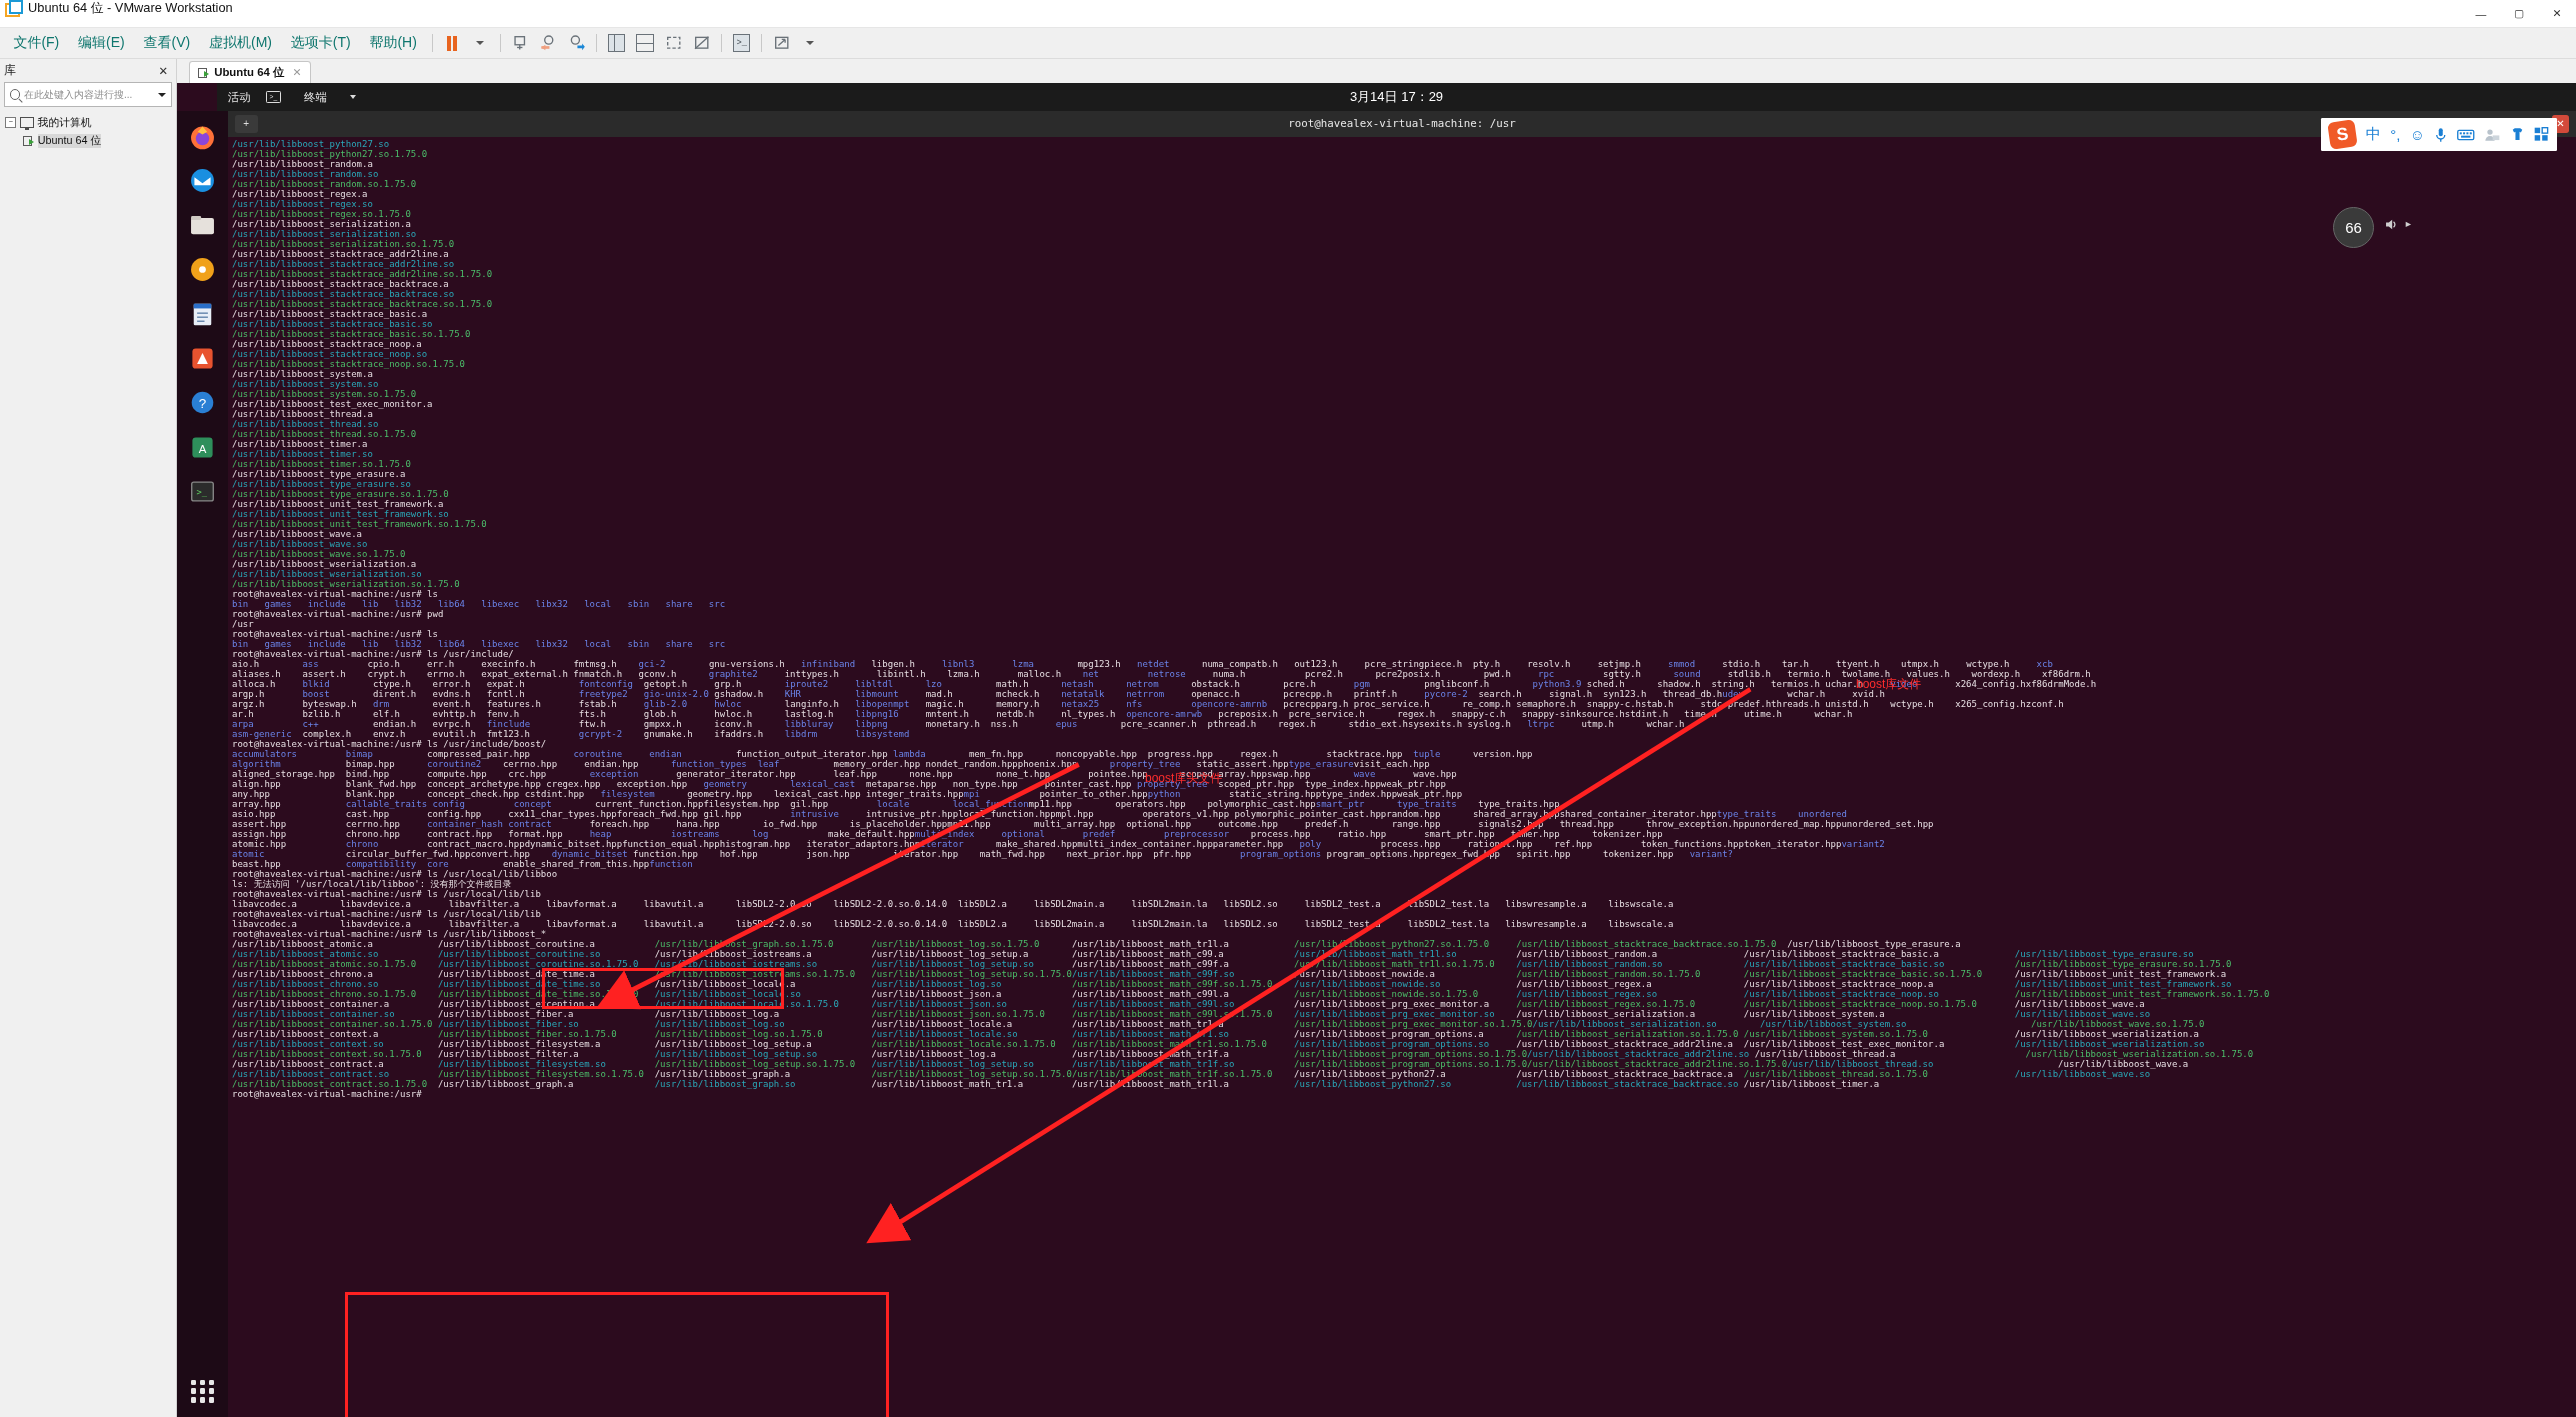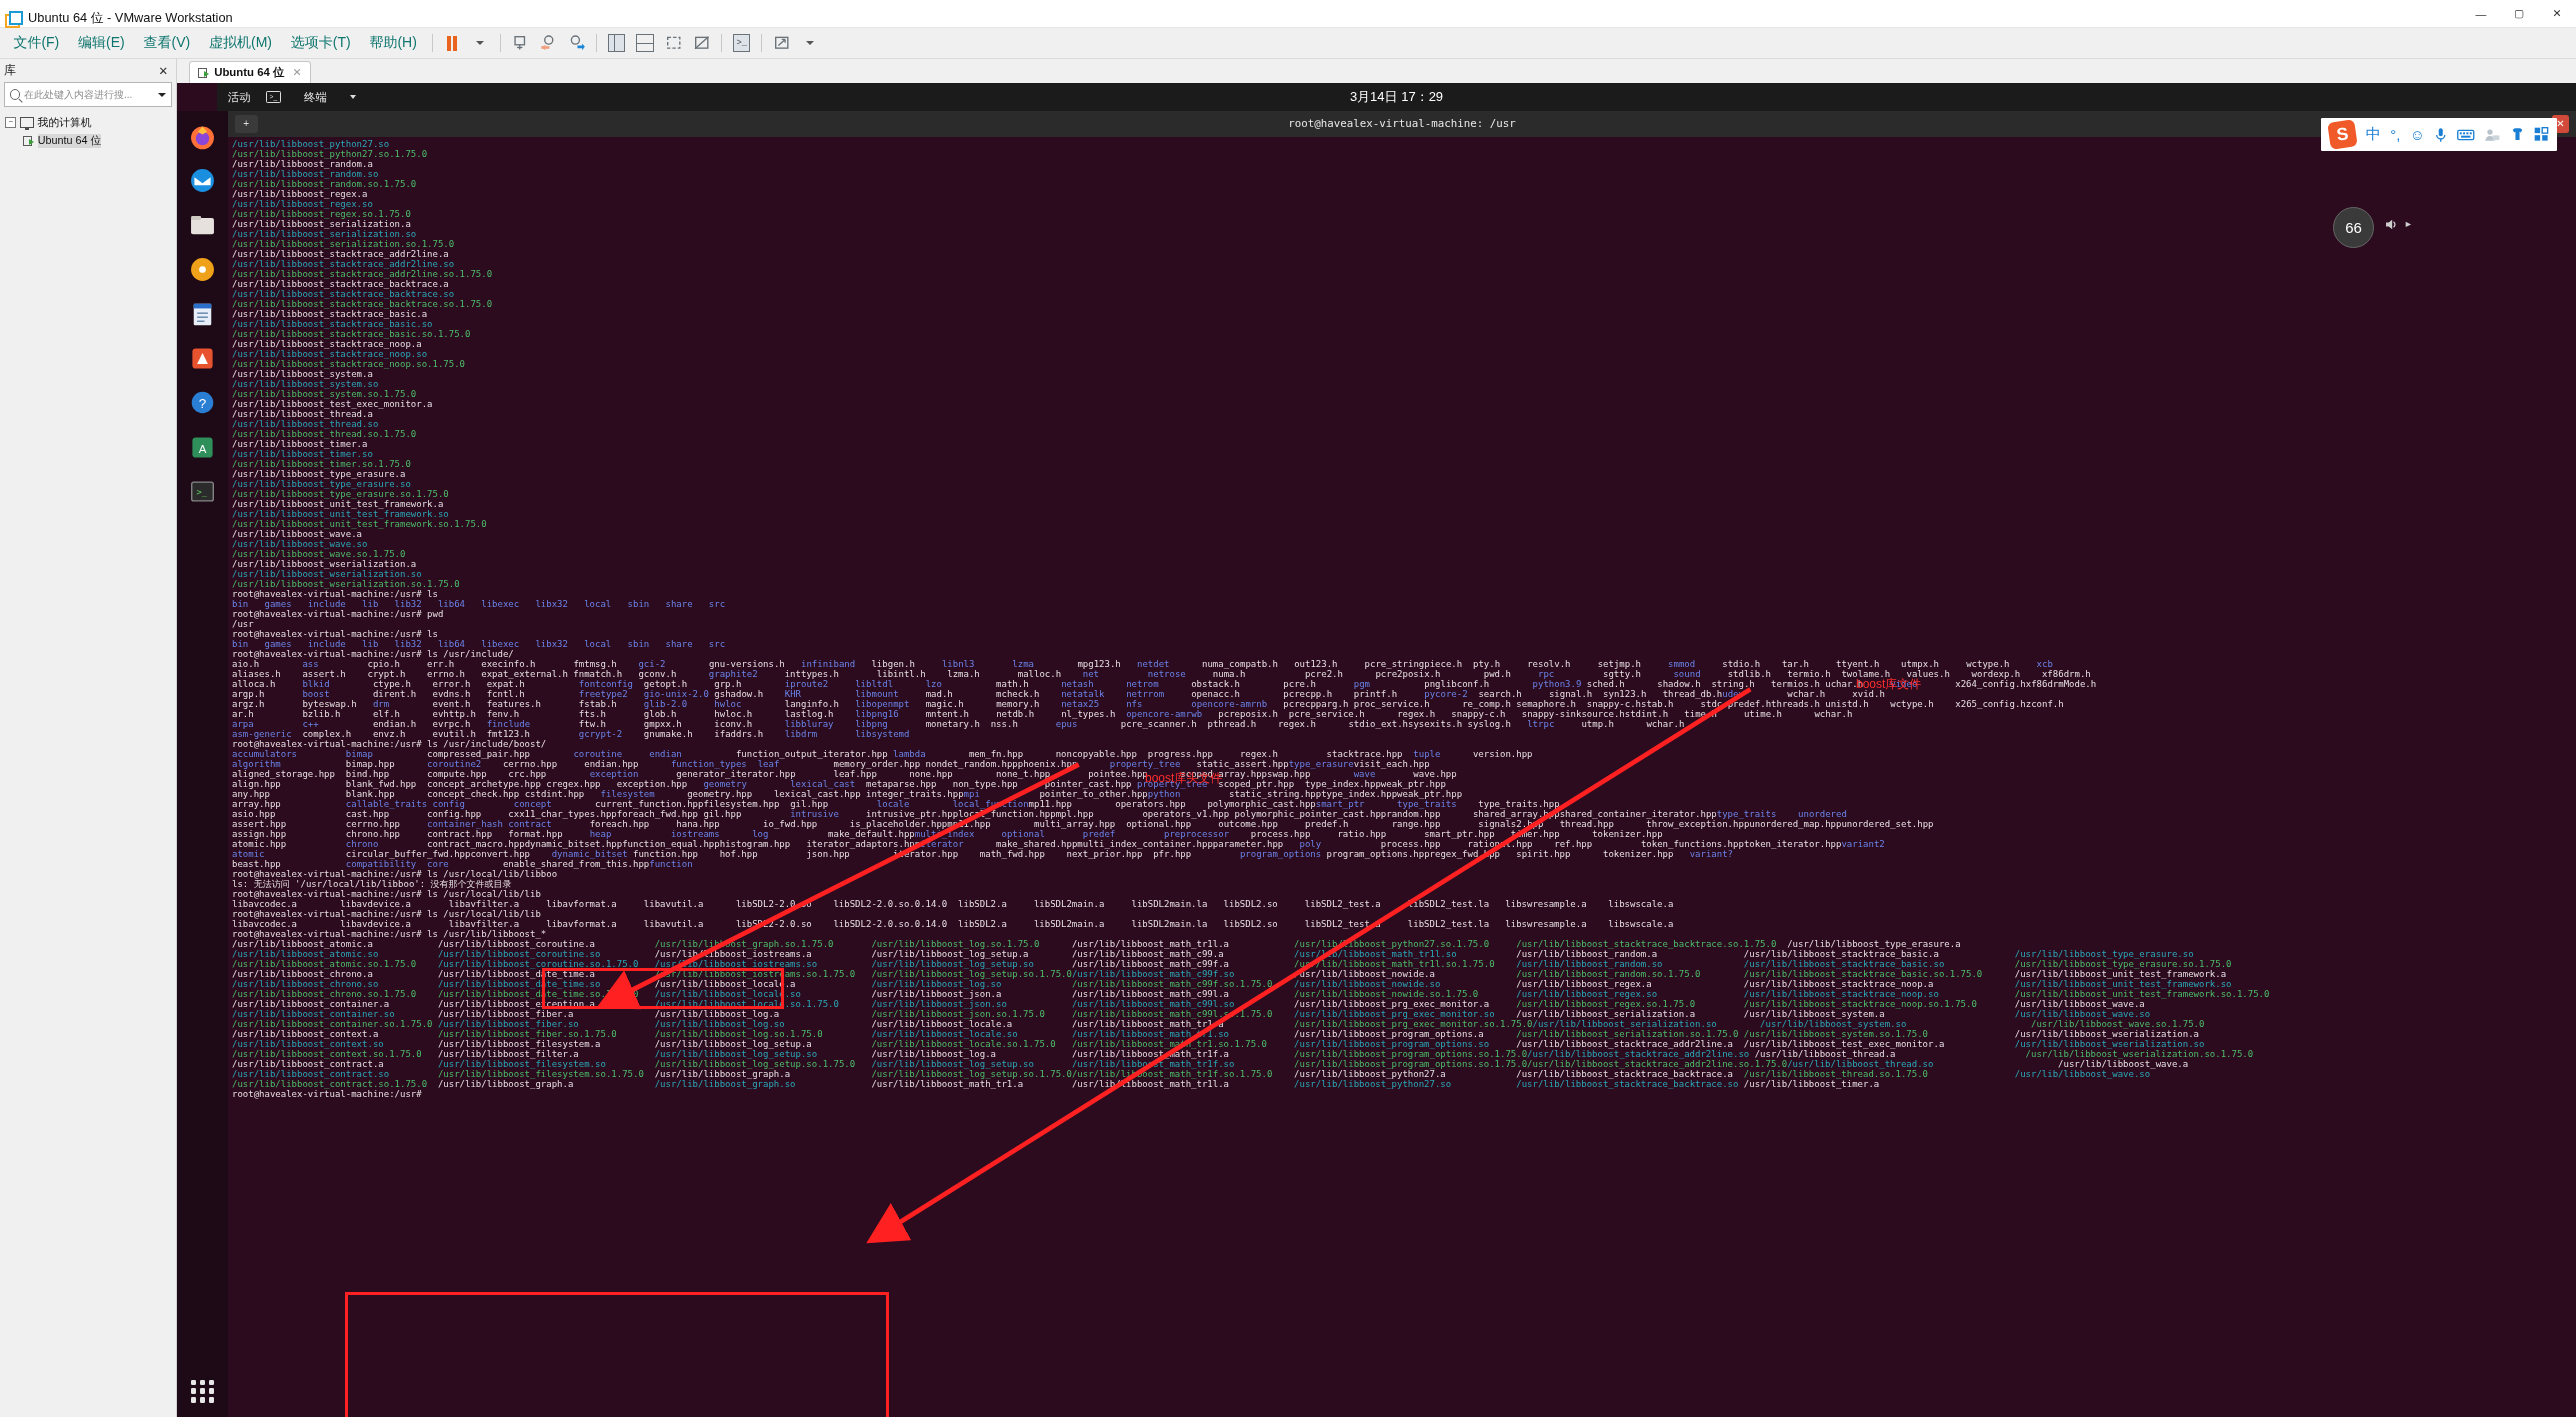--- a/index.html
+++ b/index.html
@@ -1,20 +1,20 @@
 <!DOCTYPE html>
 <html style="font-size:10.8px"><head>
 <meta charset="utf-8">
 <style>
   html,body{margin:0;padding:0;background:#fff;}
   body{width:2576px;height:1418px;overflow:hidden;font-family:"Liberation Sans",sans-serif;}
   .app{position:relative;width:2576px;height:1418px;background:#f0f0f0;display:flex;flex-direction:column;}
 
   
-  .titlebar{height:27px;background:#ffffff;display:flex;align-items:flex-end;border-bottom:0.7px solid #e6e6e6;flex:none;}
+  .titlebar{height:27px;background:#ffffff;display:flex;align-items:flex-start;border-bottom:0.7px solid #e6e6e6;flex:none;}
   .vmw-logo{width:16px;height:16px;margin:0 6.7px 0 5.4px;position:relative;flex:none;}
   .vmw-logo .sq1{position:absolute;left:0;top:2.7px;width:10.8px;height:10.8px;border:2.7px solid #f5a623;}
   .vmw-logo .sq2{position:absolute;left:3.4px;top:0;width:10px;height:10px;border:2.7px solid #1b9ad6;background:#fff;}
   .title-text{font-size:12.8px;color:#111;}
   .win-btns{margin-left:auto;display:flex;}
   .win-btn{width:38px;height:27px;display:flex;align-items:center;justify-content:center;font-size:10.8px;color:#333;}
 
   
   .menubar{height:30px;background:#f0f0f0;display:flex;align-items:center;padding-left:4px;flex:none;border-bottom:0.7px solid #dcdcdc;}
   .menu-item{font-size:14px;color:#0f766e;padding:2.7px 9.4px;}

